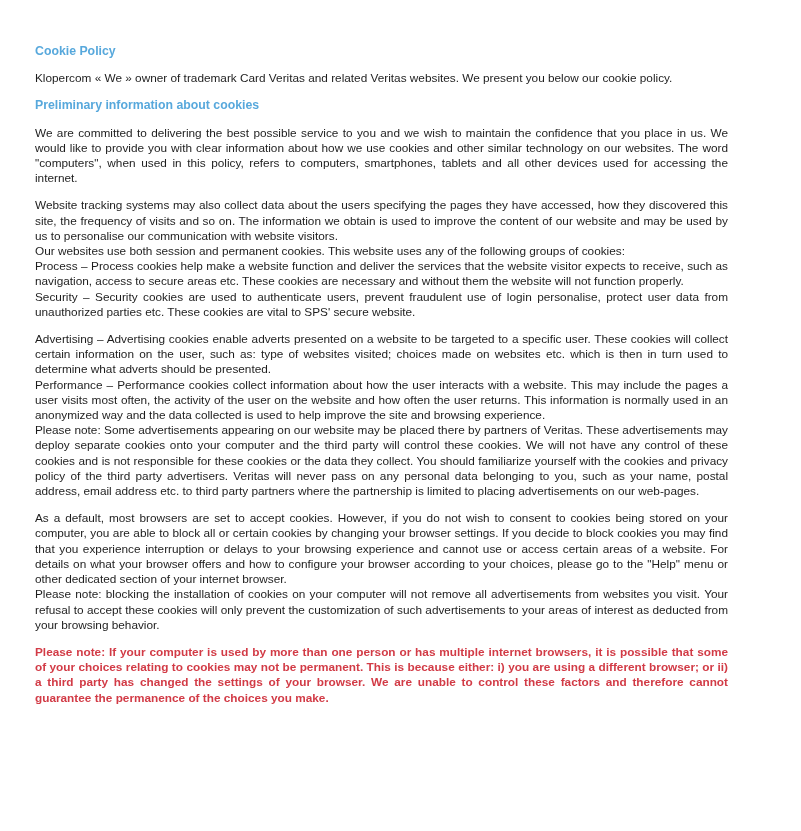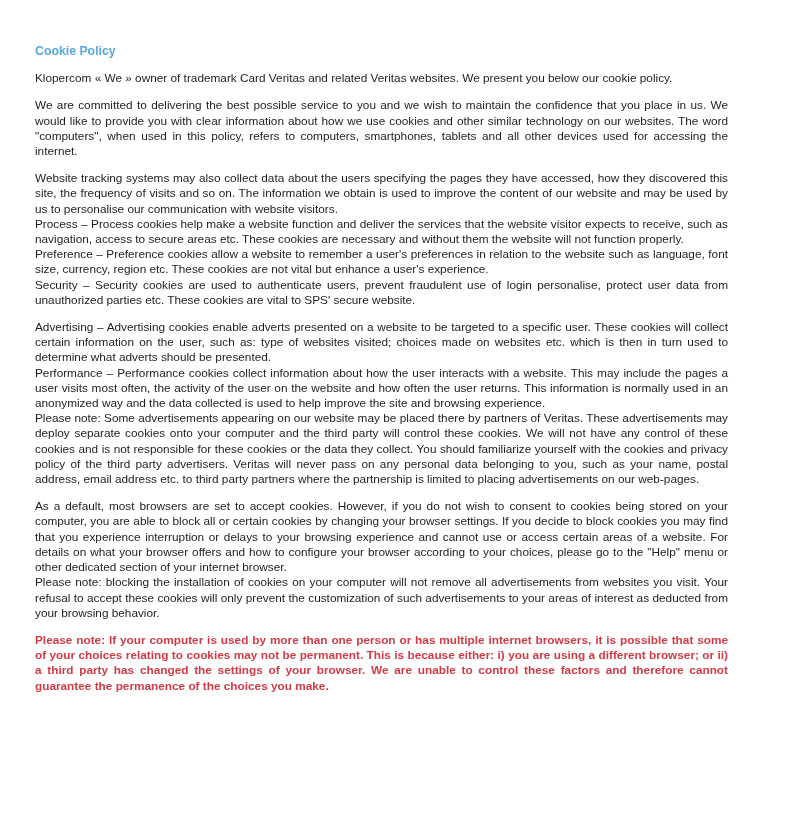--- a/index.html
+++ b/index.html
@@ -38,28 +38,29 @@
 </style>
 </head>
 <body>
 
 <div class="page">
 
   <h1 class="heading">Cookie Policy</h1>
 
   <p class="para">Klopercom « We » owner of trademark Card Veritas and related Veritas websites. We present you below our cookie policy.</p>
 
+  <h2 class="heading">Preliminary information about cookies</h2>
 
   <p class="para">We are committed to delivering the best possible service to you and we wish to maintain the confidence that you place in us. We would like to provide you with clear information about how we use cookies and other similar technology on our websites. The word "computers", when used in this policy, refers to computers, smartphones, tablets and all other devices used for accessing the internet.</p>
 
 
   <div class="group">
     <p class="line">Website tracking systems may also collect data about the users specifying the pages they have accessed, how they discovered this site, the frequency of visits and so on. The information we obtain is used to improve the content of our website and may be used by us to personalise our communication with website visitors.</p>
+    <p class="line">Our websites use both session and permanent cookies. This website uses any of the following groups of cookies:</p>
     <p class="line">Process – Process cookies help make a website function and deliver the services that the website visitor expects to receive, such as navigation, access to secure areas etc. These cookies are necessary and without them the website will not function properly.</p>
-    <p class="line">Preference – Preference cookies allow a website to remember a user's preferences in relation to the website such as language, font size, currency, region etc. These cookies are not vital but enhance a user's experience.</p>
     <p class="line">Security – Security cookies are used to authenticate users, prevent fraudulent use of login personalise, protect user data from unauthorized parties etc. These cookies are vital to SPS' secure website.</p>
   </div>
 
   <div class="group">
     <p class="line">Advertising – Advertising cookies enable adverts presented on a website to be targeted to a specific user. These cookies will collect certain information on the user, such as: type of websites visited; choices made on websites etc. which is then in turn used to determine what adverts should be presented.</p>
     <p class="line">Performance – Performance cookies collect information about how the user interacts with a website. This may include the pages a user visits most often, the activity of the user on the website and how often the user returns. This information is normally used in an anonymized way and the data collected is used to help improve the site and browsing experience.</p>
     <p class="line">Please note: Some advertisements appearing on our website may be placed there by partners of Veritas. These advertisements may deploy separate cookies onto your computer and the third party will control these cookies. We will not have any control of these cookies and is not responsible for these cookies or the data they collect. You should familiarize yourself with the cookies and privacy policy of the third party advertisers. Veritas will never pass on any personal data belonging to you, such as your name, postal address, email address etc. to third party partners where the partnership is limited to placing advertisements on our web-pages.</p>
   </div>
 
 

